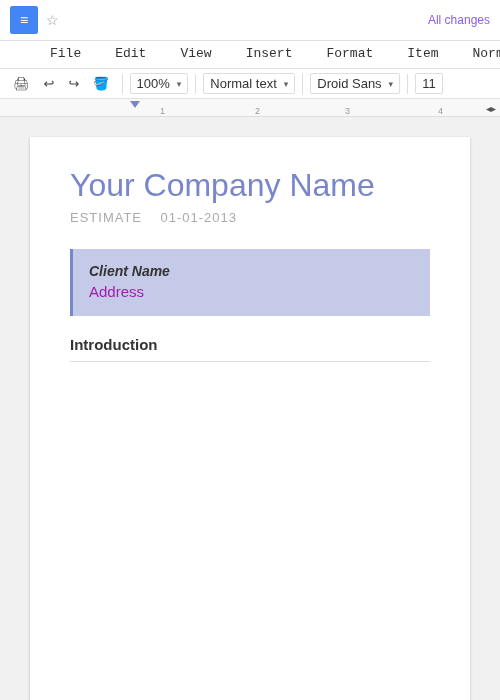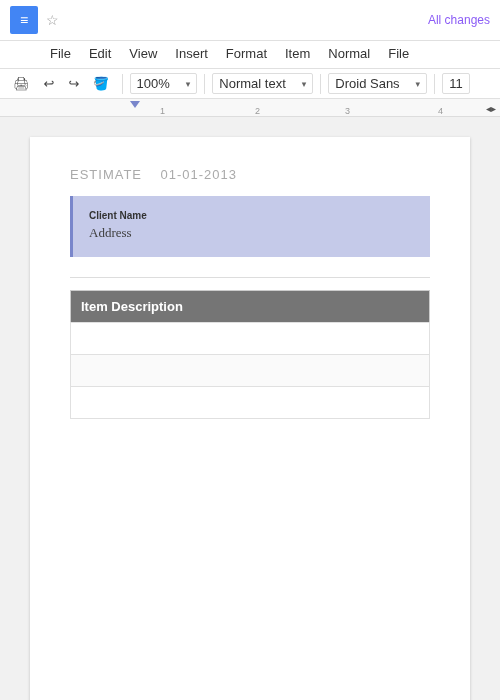--- a/index.html
+++ b/index.html
@@ -41,22 +41,23 @@
       font-size: 12px;
       margin-left: auto;
     }
 
     
     .menu-bar {
       display: flex;
       align-items: center;
       background: #fff;
       padding: 2px 10px 4px 42px;
-      gap: 2px;
+      gap: 18px;
       border-bottom: 1px solid #e0e0e0;
+      font-family: Liberation Mono, monospace;
     }
     .menu-item {
       padding: 3px 8px;
       font-size: 13px;
       color: #333;
       cursor: pointer;
       border-radius: 2px;
     }
 
     
@@ -81,21 +82,21 @@
     .toolbar-divider { width: 1px; background: #ddd; height: 20px; margin: 0 3px; }
     .toolbar-select {
       display: flex;
       align-items: center;
       border: 1px solid #ddd;
       border-radius: 2px;
       padding: 2px 6px;
       cursor: pointer;
       font-size: 13px;
       color: #333;
-      gap: 16px;
+      gap: 7px;
       background: #fff;
     }
     .toolbar-select .caret { font-size: 9px; color: #666; }
 
     
     .ruler {
       background: #f8f8f8;
       height: 18px;
       border-bottom: 1px solid #ddd;
       position: relative;
@@ -156,41 +157,41 @@
     .company-name {
       font-size: 32px;
       color: #7986cb;
       font-weight: normal;
       margin-bottom: 6px;
     }
     .estimate-line {
       color: #aaa;
       font-size: 13px;
       letter-spacing: 1px;
-      margin-bottom: 14px;
+      margin-bottom: 24px;
     }
 
     
     .client-box {
       background: #c5cae9;
       padding: 14px 16px;
       margin-bottom: 20px;
       border-left: 3px solid #7986cb;
     }
     .client-name {
       font-weight: bold;
-      font-size: 10px;
+      font-size: 14px;
       color: #333;
       margin-bottom: 4px;
+      font-style: italic;
     }
     .client-address {
-      color: #404040;
-      font-size: 13px;
+      color: #a21caf;
+      font-size: 15px;
       margin-bottom: 2px;
-      font-family: Liberation Serif, serif;
     }
 
     
     .section-title {
       font-size: 15px;
       color: #333;
       margin-bottom: 8px;
       font-weight: bold;
     }
     .section-divider {
@@ -283,46 +284,30 @@
     <span class="ruler-mark" style="left: 205px;">2</span>
     <span class="ruler-mark" style="left: 295px;">3</span>
     <span class="ruler-mark" style="left: 388px;">4</span>
     <div class="ruler-arrows">◂▸</div>
   </div>
 </div>
 
 <div class="doc-area">
   <div class="page">
 
+    <div class="company-name">Your Company Name</div>
 
     <div class="estimate-line">
       <span>ESTIMATE</span>&nbsp;&nbsp;&nbsp;
       <span>01-01-2013</span>
     </div>
 
     <div class="client-box">
       <div class="client-name">Client Name</div>
       <div class="client-address">Address</div>
     </div>
 
+    <div class="section-title">Introduction</div>
     <hr class="section-divider">
 
-    <table class="estimate-table">
-      <thead>
-        <tr>
-          <th>Item Description</th>
-        </tr>
-      </thead>
-      <tbody>
-        <tr>
-          <td></td>
-        </tr>
-        <tr>
-          <td></td>
-        </tr>
-        <tr>
-          <td></td>
-        </tr>
-      </tbody>
-    </table>
 
   </div>
 </div>
 
 </body></html>

